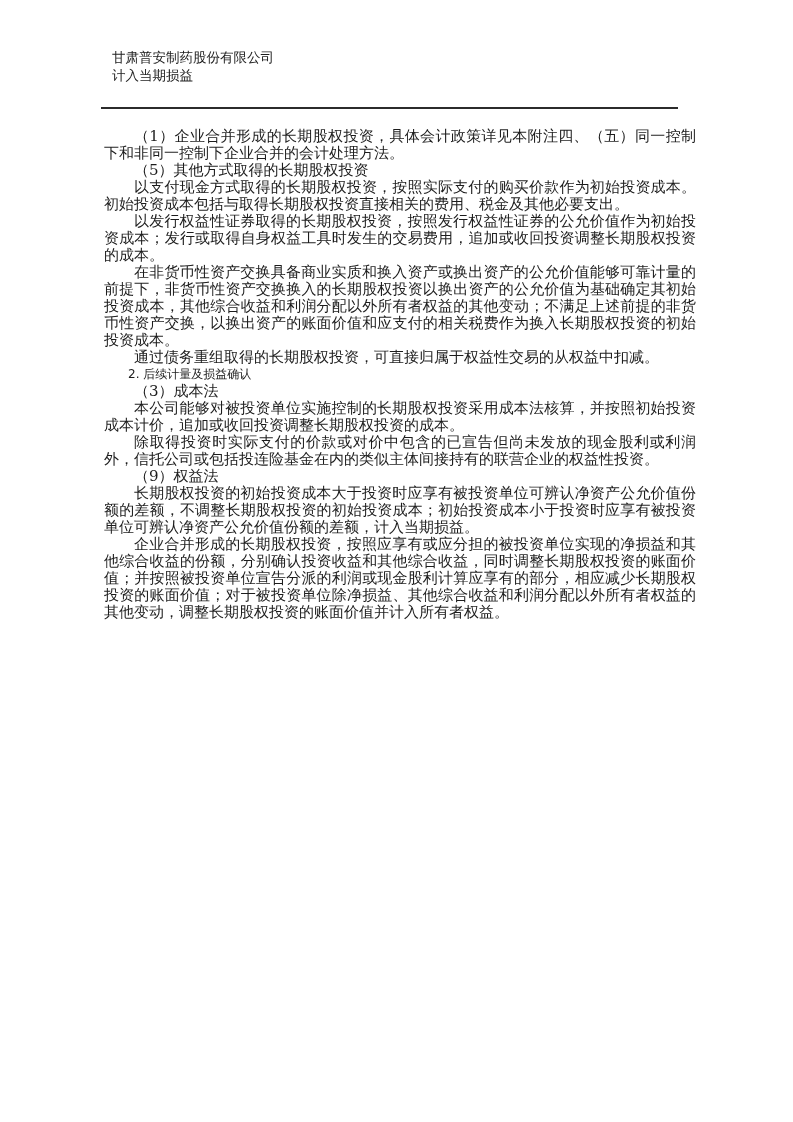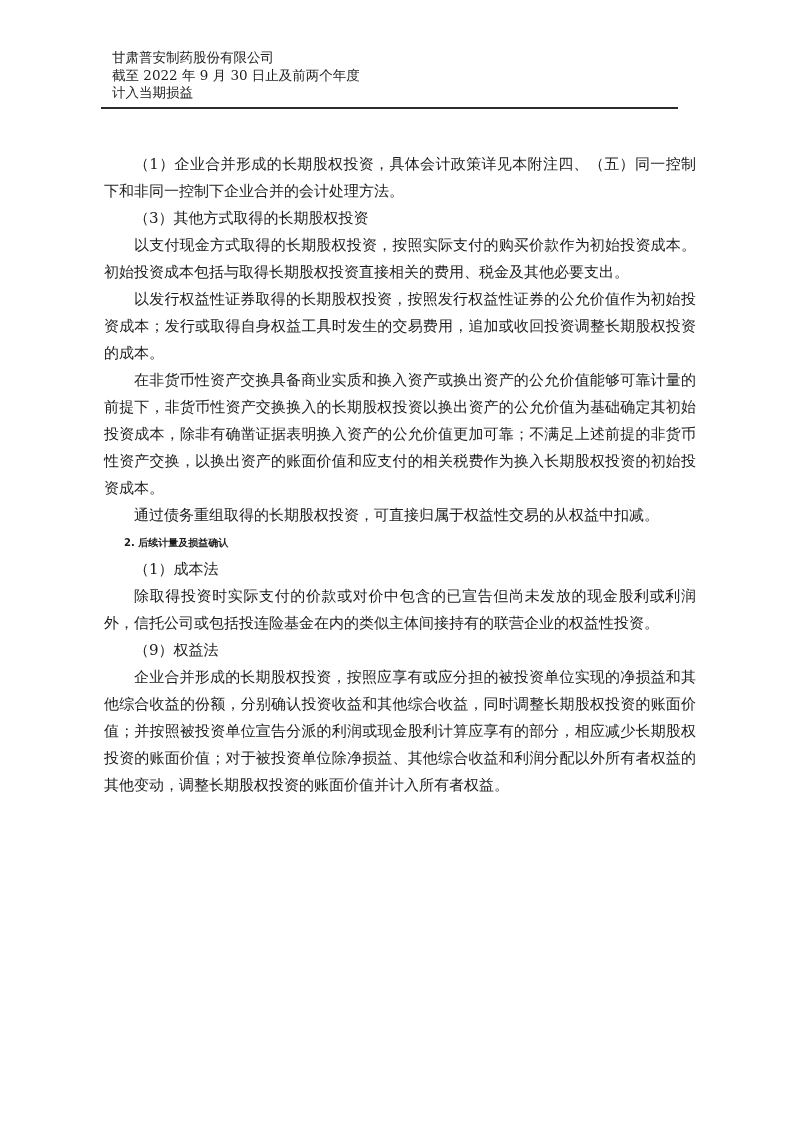--- a/index.html
+++ b/index.html
@@ -29,70 +29,71 @@
     position: absolute;
     left: 101px;
     top: 107px;
     width: 577px;
     height: 2px;
     background: #2b2b2b;
   }
   .content {
     position: absolute;
     left: 104px;
-    top: 151px;
+    top: 128px;
     width: 592px;
     font-size: 15px;
-    line-height: 27px;
+    line-height: 17px;
     text-align: justify;
     text-justify: inter-ideograph;
   }
   .content p {
     margin: 0;
     text-indent: 2em;
   }
   .content p.heading {
-    font-weight: bold;
+    font-weight: normal;
     font-family: "DejaVu Sans", "Liberation Sans", sans-serif;
-    font-size: 10px;
+    font-size: 12px;
   }
   .footer {
     position: absolute;
     left: 0;
     top: 1043px;
     width: 100%;
     text-align: center;
     font-size: 13px;
     color: #1c1c1c;
   }
 </style>
 </head>
 <body>
 
 <div class="page">
 
   <div class="header">
     <div>甘肃普安制药股份有限公司</div>
-    <div>截至 2022 年 9 月 30 日止及前两个年度</div>
     <div>计入当期损益</div>
   </div>
 
   <div class="header-rule"></div>
 
   <div class="content">
     <p>（1）企业合并形成的长期股权投资，具体会计政策详见本附注四、（五）同一控制下和非同一控制下企业合并的会计处理方法。</p>
-    <p>（3）其他方式取得的长期股权投资</p>
+    <p>（5）其他方式取得的长期股权投资</p>
     <p>以支付现金方式取得的长期股权投资，按照实际支付的购买价款作为初始投资成本。初始投资成本包括与取得长期股权投资直接相关的费用、税金及其他必要支出。</p>
     <p>以发行权益性证券取得的长期股权投资，按照发行权益性证券的公允价值作为初始投资成本；发行或取得自身权益工具时发生的交易费用，追加或收回投资调整长期股权投资的成本。</p>
-    <p>在非货币性资产交换具备商业实质和换入资产或换出资产的公允价值能够可靠计量的前提下，非货币性资产交换换入的长期股权投资以换出资产的公允价值为基础确定其初始投资成本，除非有确凿证据表明换入资产的公允价值更加可靠；不满足上述前提的非货币性资产交换，以换出资产的账面价值和应支付的相关税费作为换入长期股权投资的初始投资成本。</p>
+    <p>在非货币性资产交换具备商业实质和换入资产或换出资产的公允价值能够可靠计量的前提下，非货币性资产交换换入的长期股权投资以换出资产的公允价值为基础确定其初始投资成本，其他综合收益和利润分配以外所有者权益的其他变动；不满足上述前提的非货币性资产交换，以换出资产的账面价值和应支付的相关税费作为换入长期股权投资的初始投资成本。</p>
     <p>通过债务重组取得的长期股权投资，可直接归属于权益性交易的从权益中扣减。</p>
     <p class="heading">2. 后续计量及损益确认</p>
-    <p>（1）成本法</p>
+    <p>（3）成本法</p>
+    <p>本公司能够对被投资单位实施控制的长期股权投资采用成本法核算，并按照初始投资成本计价，追加或收回投资调整长期股权投资的成本。</p>
     <p>除取得投资时实际支付的价款或对价中包含的已宣告但尚未发放的现金股利或利润外，信托公司或包括投连险基金在内的类似主体间接持有的联营企业的权益性投资。</p>
     <p>（9）权益法</p>
+    <p>长期股权投资的初始投资成本大于投资时应享有被投资单位可辨认净资产公允价值份额的差额，不调整长期股权投资的初始投资成本；初始投资成本小于投资时应享有被投资单位可辨认净资产公允价值份额的差额，计入当期损益。</p>
     <p>企业合并形成的长期股权投资，按照应享有或应分担的被投资单位实现的净损益和其他综合收益的份额，分别确认投资收益和其他综合收益，同时调整长期股权投资的账面价值；并按照被投资单位宣告分派的利润或现金股利计算应享有的部分，相应减少长期股权投资的账面价值；对于被投资单位除净损益、其他综合收益和利润分配以外所有者权益的其他变动，调整长期股权投资的账面价值并计入所有者权益。</p>
   </div>
 
   <div class="footer">
     <span>财务报表附注 第 22 页</span>
   </div>
 
 </div>
 
 </body></html>

